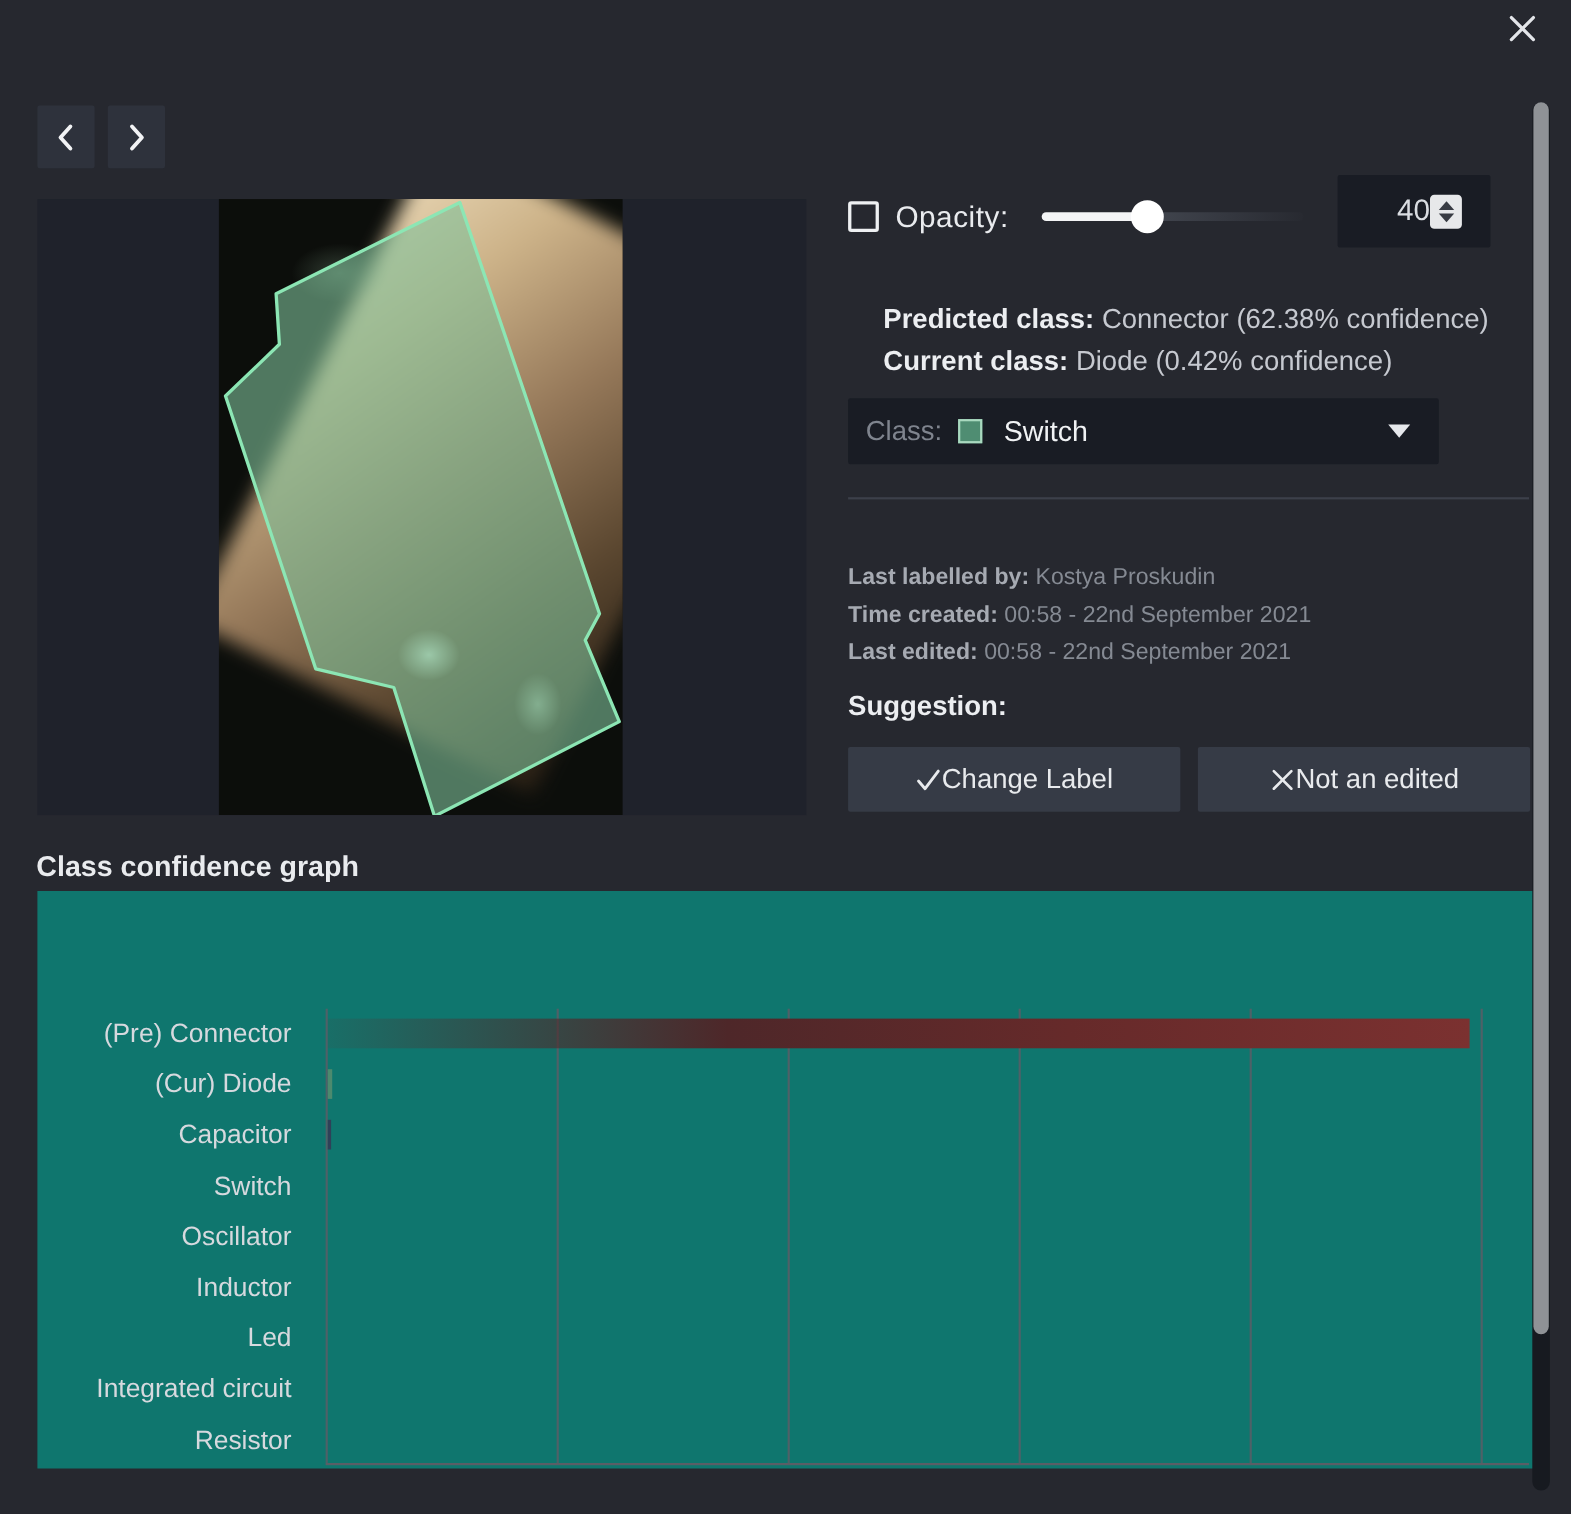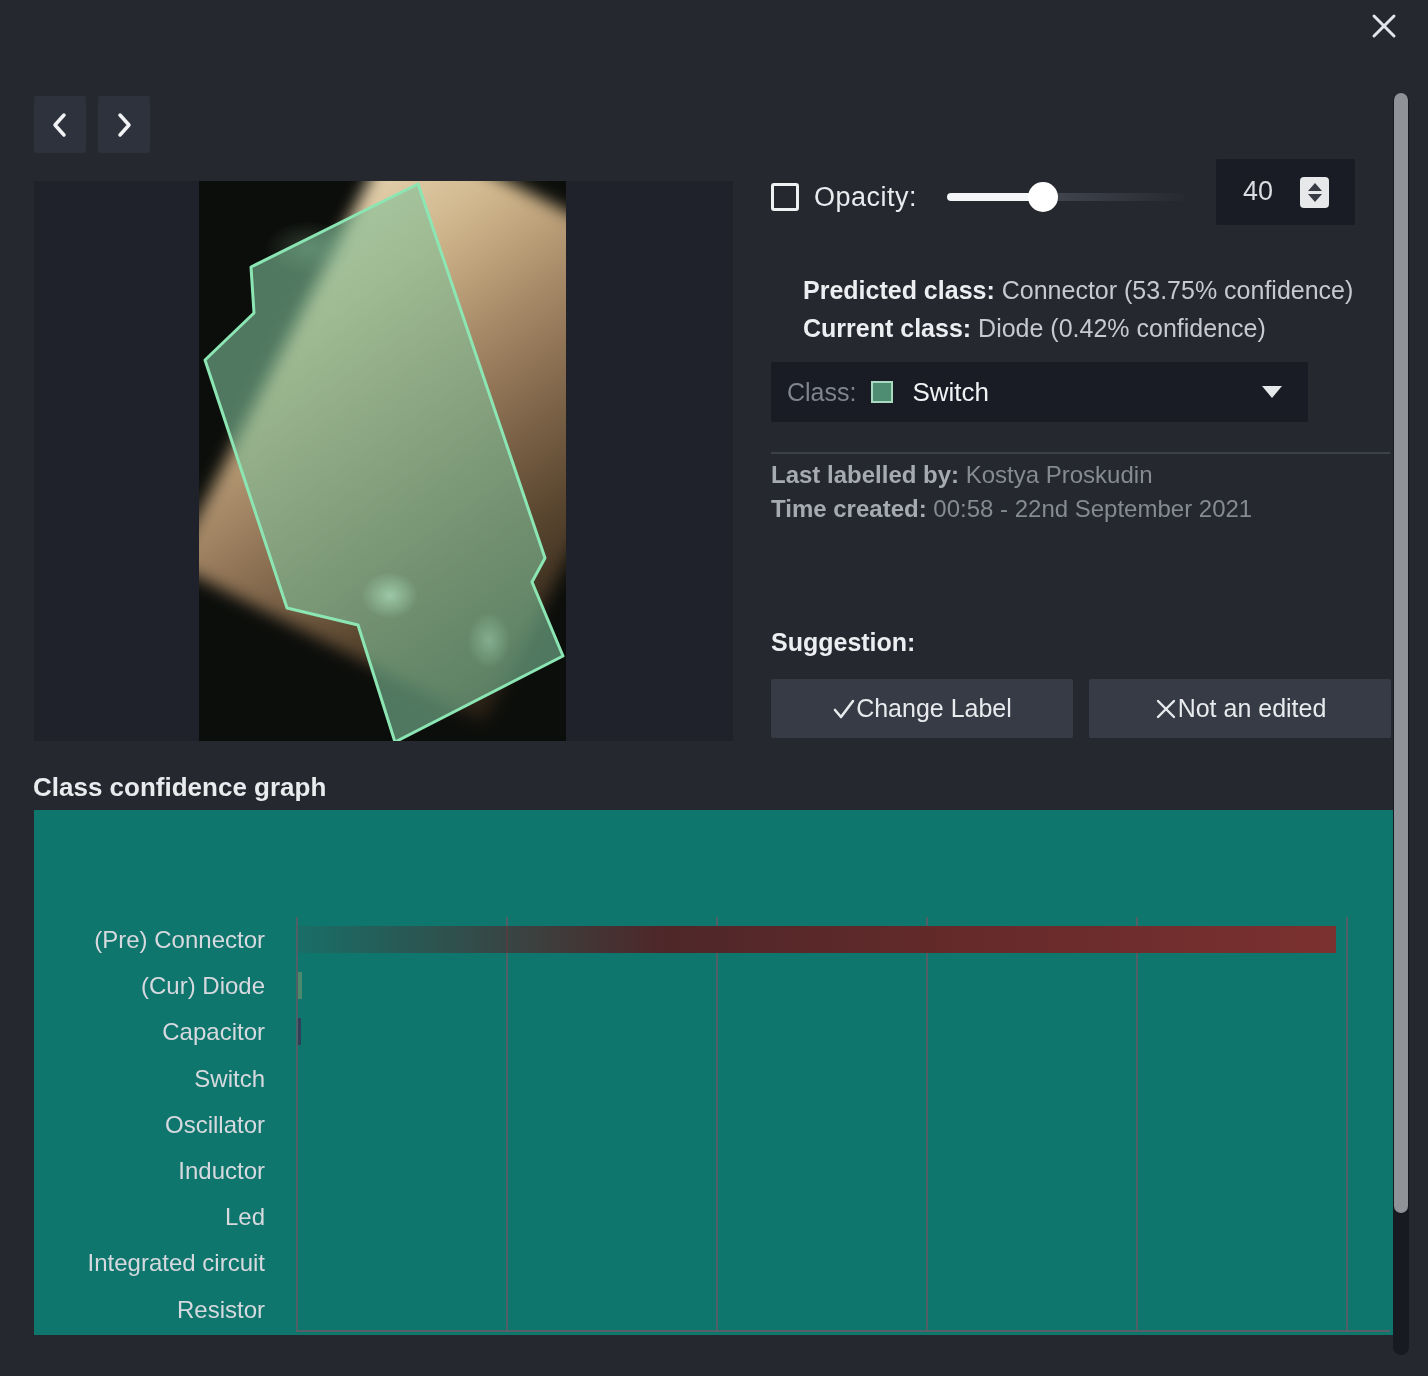--- a/index.html
+++ b/index.html
@@ -38,21 +38,21 @@
   .opacity-checkbox { position:absolute; left:771px; top:183px; width:28px; height:28px;
     border:3px solid #eef0f2; border-radius:3px; background:transparent; cursor:pointer; }
   .opacity-label { position:absolute; left:814px; top:182px; font-size:27px; color:#e9ebee; letter-spacing:0.5px; }
   .slider { position:absolute; left:947px; top:193px; width:238px; height:8px; border-radius:4px; cursor:pointer; }
   .slider-fill { position:absolute; left:0; top:0; height:8px; width:96px; background:#f4f5f6; border-radius:4px; }
   .slider-rest { position:absolute; left:96px; top:0; height:8px; width:142px;
     background:linear-gradient(90deg,#42464f 0%, rgba(66,70,79,0.05) 100%); border-radius:0 4px 4px 0; }
   .slider-handle { position:absolute; left:-15px; top:-11px; width:30px; height:30px; border-radius:50%;
     background:#ffffff; cursor:grab; }
   .num-box { position:absolute; left:1216px; top:159px; width:139px; height:66px; background:#191c24; border-radius:2px; }
-  .num-value { position:absolute; left:0px; top:17px; width:84px; text-align:center; font-size:27px; color:#d9dce1; }
+  .num-value { position:absolute; left:0px; top:17px; width:84px; text-align:right; font-size:27px; color:#d9dce1; }
   .stepper { position:absolute; left:84px; top:18px; width:29px; height:31px; background:#e7e8ea; border-radius:4px;
     display:flex; flex-direction:column; align-items:center; justify-content:center; gap:3px; cursor:pointer; }
   .tri-up { width:0; height:0; border-left:7px solid transparent; border-right:7px solid transparent;
     border-bottom:8px solid #383b43; }
   .tri-down { width:0; height:0; border-left:7px solid transparent; border-right:7px solid transparent;
     border-top:8px solid #383b43; }
 
   .class-lines { position:absolute; left:771px; top:271px; font-size:25px; line-height:38px; }
   .class-lines b { color:#eceef1; font-weight:bold;margin-left:32px; }
   .class-lines span.v { color:#c6c9d0; }
@@ -60,21 +60,21 @@
   .class-dropdown { position:absolute; left:771px; top:362px; width:537px; height:60px; background:#191c24;
     border-radius:2px; display:flex; align-items:center; cursor:pointer; }
   .class-dd-label { margin-left:16px; font-size:25px; color:#7f848e; }
   .class-swatch { margin-left:15px; width:22px; height:22px; background:#4f8d72; border:2px solid #a9d9bf; }
   .class-dd-value { margin-left:19px; font-size:26px; color:#f0f2f4; }
   .dd-chevron { position:absolute; right:26px; width:0; height:0;
     border-left:10px solid transparent; border-right:10px solid transparent; border-top:12px solid #e6e8ec; }
 
   .divider { position:absolute; left:771px; top:452px; width:619px; height:2px; background:#3c404a; }
 
-  .meta-lines { position:absolute; left:771px; top:458px; font-size:24px; line-height:34px; }
+  .meta-lines { position:absolute; left:771px; top:508px; font-size:21px; line-height:34px; }
   .meta-lines b { color:#a6aab2; font-weight:bold; }
   .meta-lines span.v { color:#858a93; }
 
   .suggestion-label { position:absolute; left:771px; top:628px; font-size:25px; font-weight:bold; color:#eceef1; }
   .sg-btn { position:absolute; top:679px; width:302px; height:59px; background:#363b46; border:none; border-radius:2px;
     display:flex; align-items:center; justify-content:center; gap:0; font-size:25px; color:#e8eaed;
     font-family:"Liberation Sans",sans-serif; cursor:pointer; }
   .sg-change { left:771px; } .sg-noterr { left:1089px; }
 
   
@@ -136,21 +136,21 @@
   <div class="num-value">40</div>
   <div class="stepper">
     <div class="tri-up"></div>
     <div class="tri-down"></div>
   </div>
 </div>
 
 <div class="class-lines">
   <div>
     <b>Predicted class:</b>
-    <span class="v">Connector (53.75% confidence)</span>
+    <span class="v">Connector (62.38% confidence)</span>
   </div>
   <div>
     <b>Current class:</b>
     <span class="v">Diode (0.42% confidence)</span>
   </div>
 </div>
 
 <div class="class-dropdown">
   <span class="class-dd-label">Class:</span>
   <span class="class-swatch"></span>
@@ -160,20 +160,24 @@
 
 <div class="divider"></div>
 
 <div class="meta-lines">
   <div>
     <b>Last labelled by:</b>
     <span class="v">Kostya Proskudin</span>
   </div>
   <div>
     <b>Time created:</b>
+    <span class="v">00:58 - 22nd September 2021</span>
+  </div>
+  <div>
+    <b>Last edited:</b>
     <span class="v">00:58 - 22nd September 2021</span>
   </div>
 </div>
 
 <div class="suggestion-label">Suggestion:</div>
 <button class="sg-btn sg-change">
   <svg width="24" height="24" viewBox="0 0 24 24">
     <polyline points="3,13 9,20 21,4" fill="none" stroke="#e8eaed" stroke-width="2.6" stroke-linecap="round" stroke-linejoin="round"></polyline>
   </svg>
   <span>Change Label</span>

